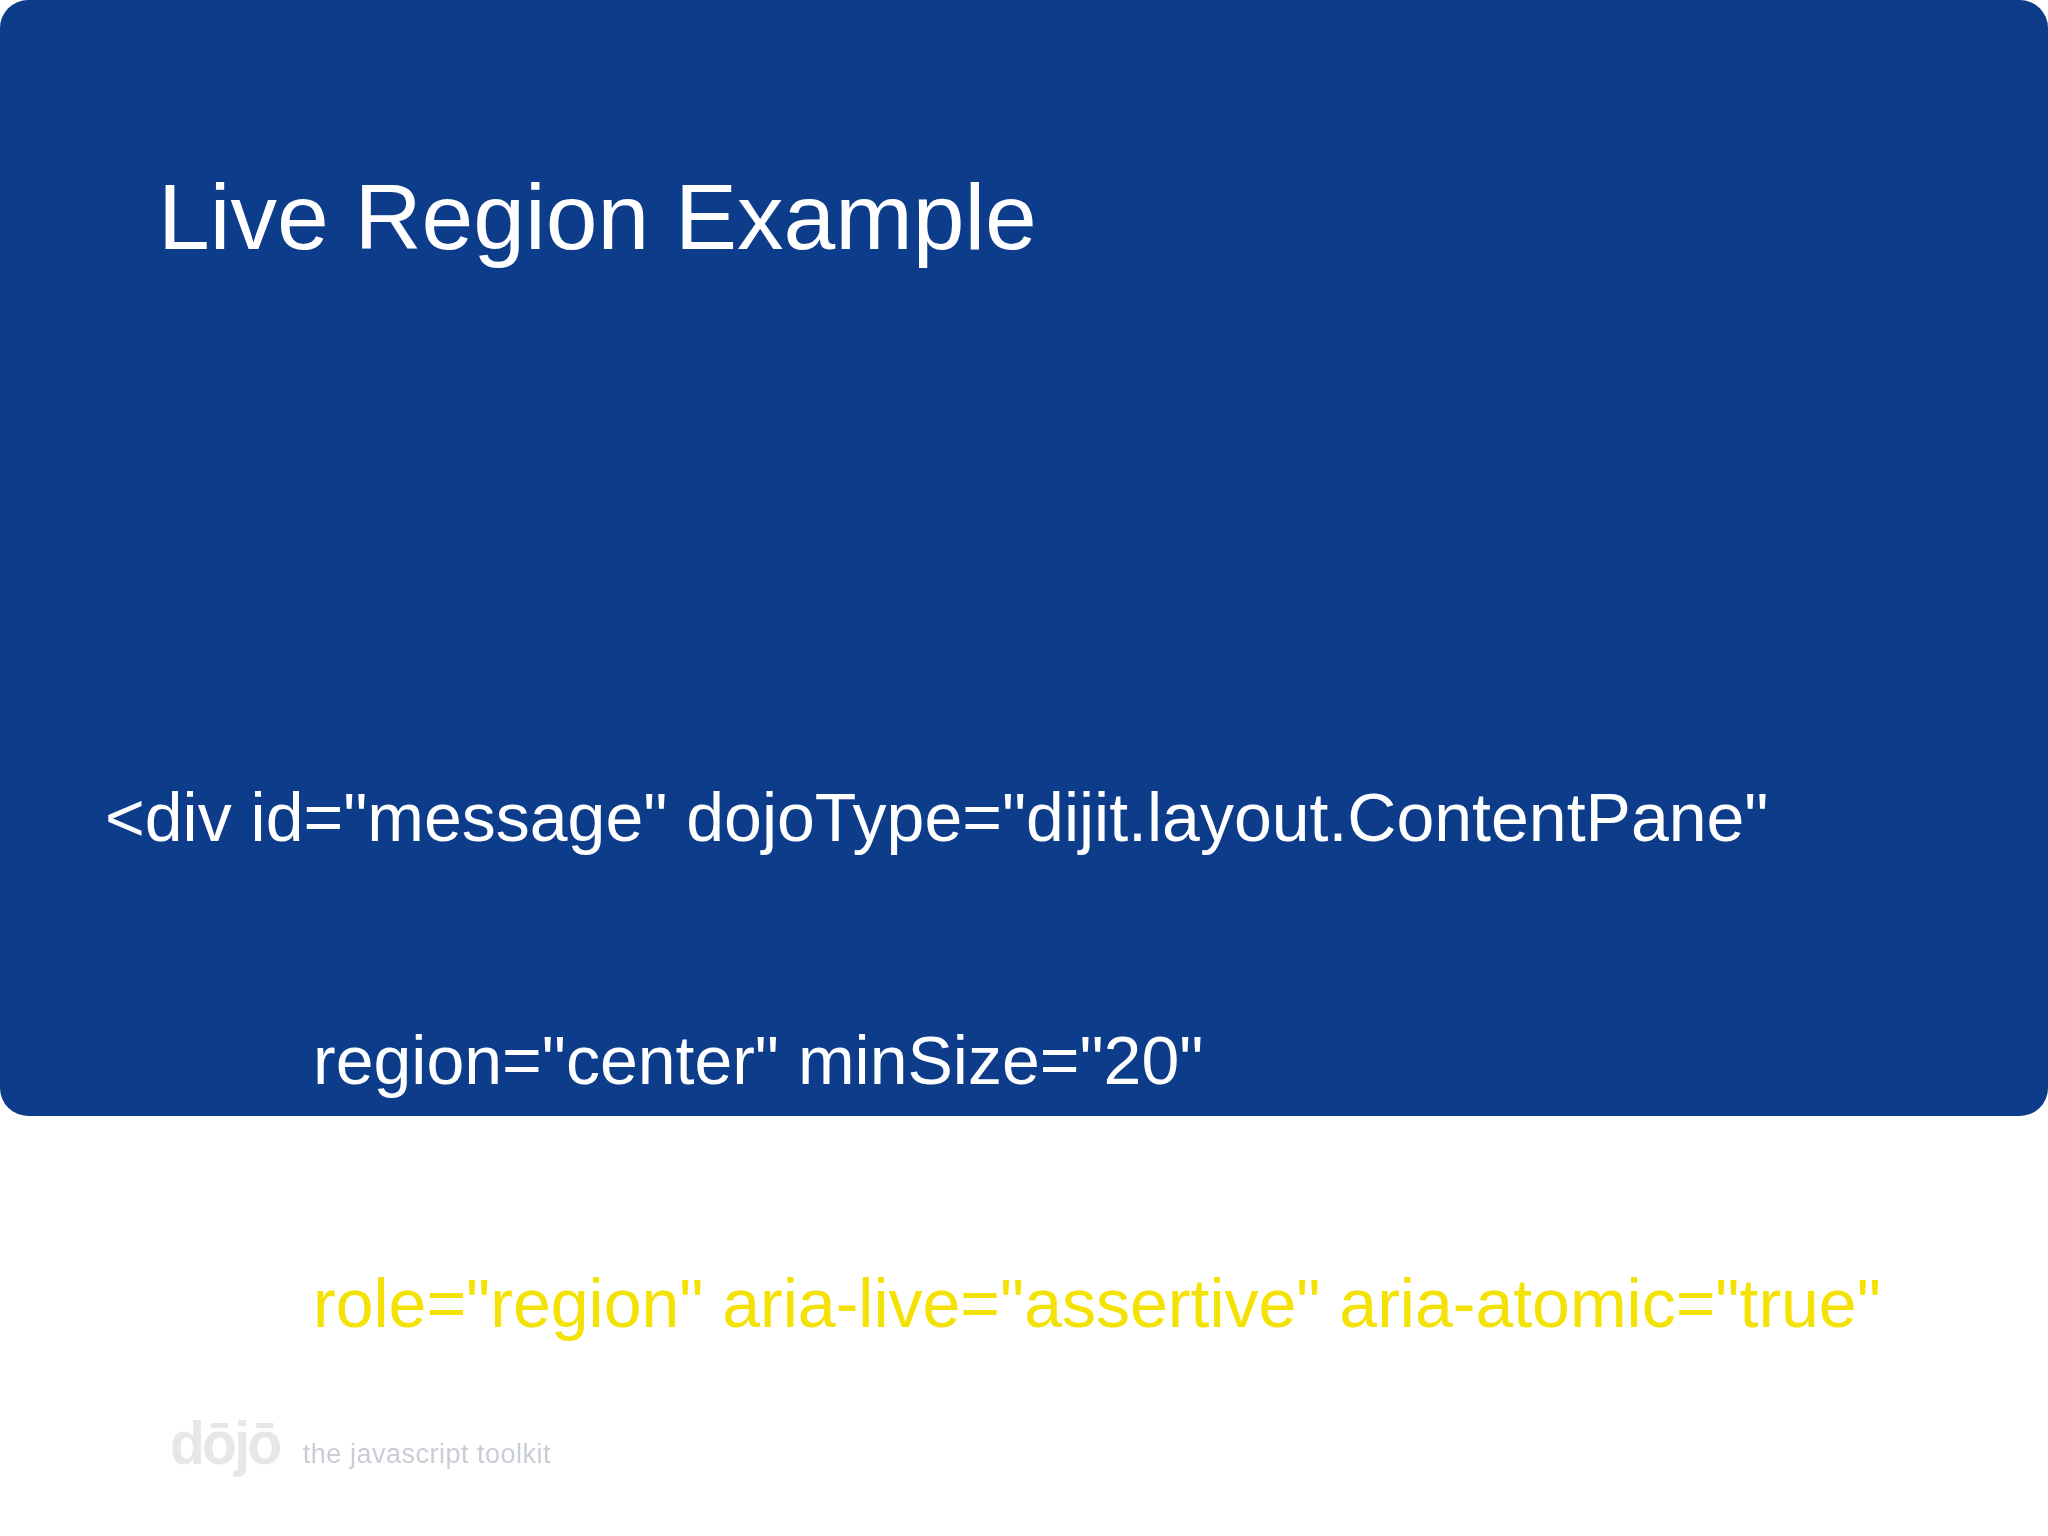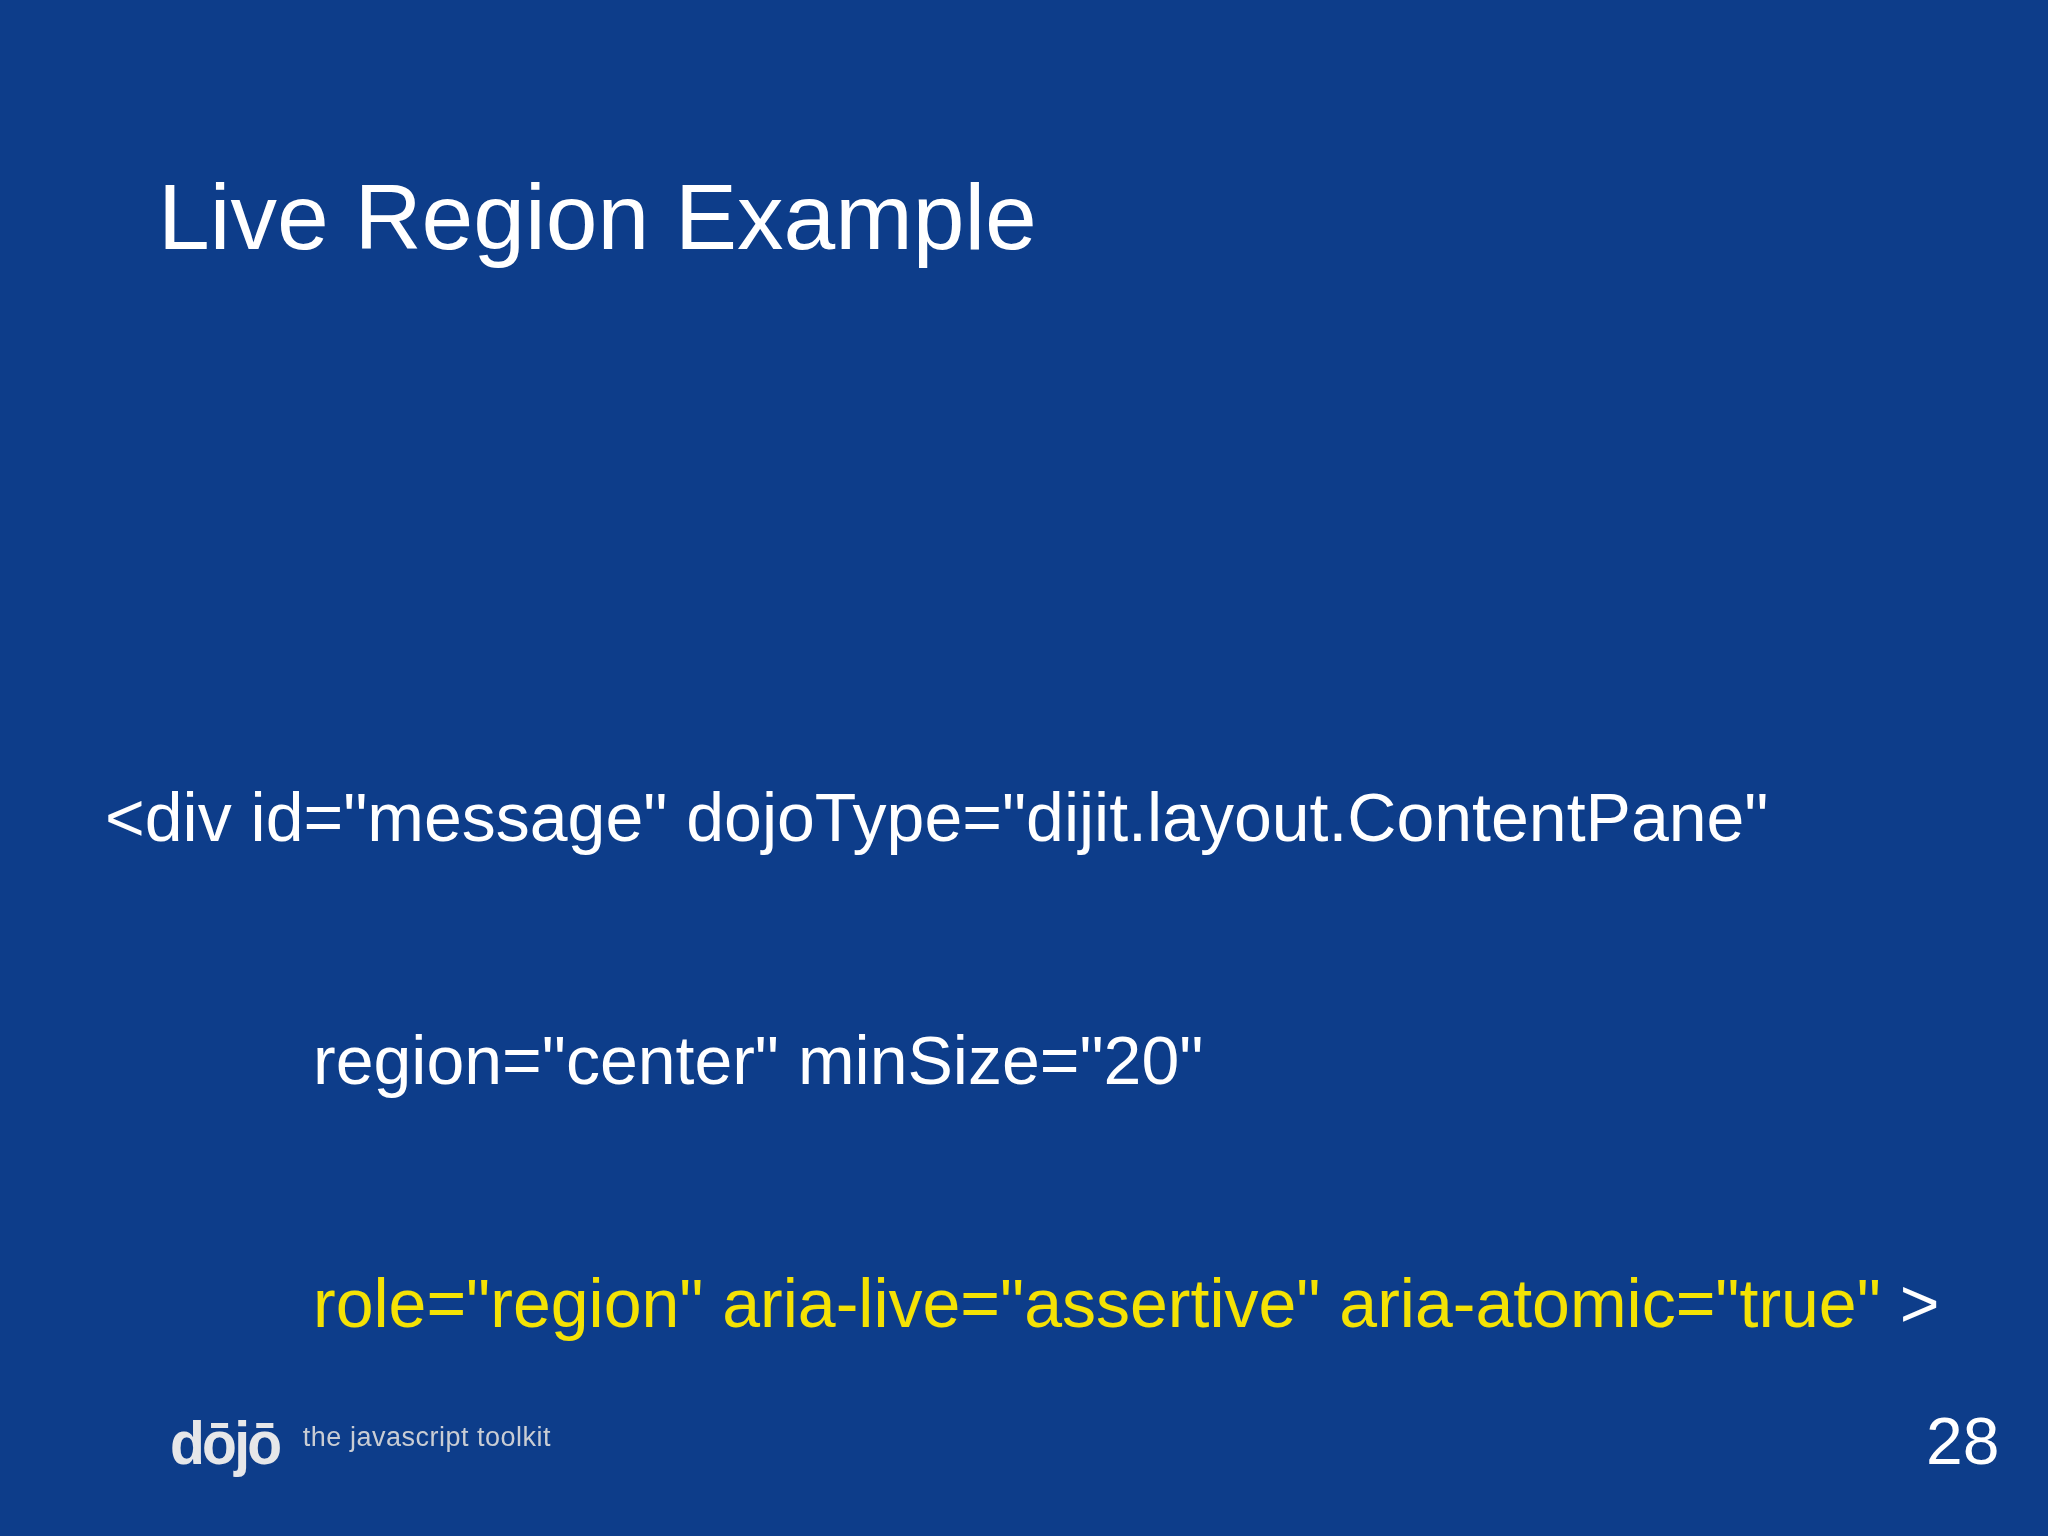--- a/index.html
+++ b/index.html
@@ -3,22 +3,23 @@
 <meta charset="utf-8">
 <style>
   html, body { margin: 0; padding: 0; }
   body {
     width: 2048px; height: 1536px;
     font-family: "Liberation Sans", sans-serif;
     overflow: hidden;
   }
   .slide {
     position: relative;
-    width: 2048px; height: 1536px;
+    width: 2048px; height: 1116px;
     background: var(--bg, #0D3D8A);
+    border-radius: 28px;
   }
   .slide-title {
     position: absolute;
     left: 158px; top: 166px;
     font-size: 93px;
     line-height: 1.1;
     color: var(--white, #FFFFFF);
     white-space: nowrap;
   }
   .code-block {
@@ -30,21 +31,21 @@
     white-space: pre;
   }
   .code-line { height: 81px; }
   .ind-1 { padding-left: 208px; }
   .seg-white  { color: var(--white,  #FFFFFF); }
   .seg-yellow { color: var(--yellow, #F4E204); }
   .footer-logo {
     position: absolute;
     left: 170px; top: 1412px;
     display: flex;
-    align-items: center;
+    align-items: flex-end;
   }
   .logo-word {
     font-size: 62px;
     font-weight: bold;
     letter-spacing: -3px;
     color: #E6E7E9;
     transform: scaleX(0.92);
     transform-origin: left center;
     line-height: 1;
   }

